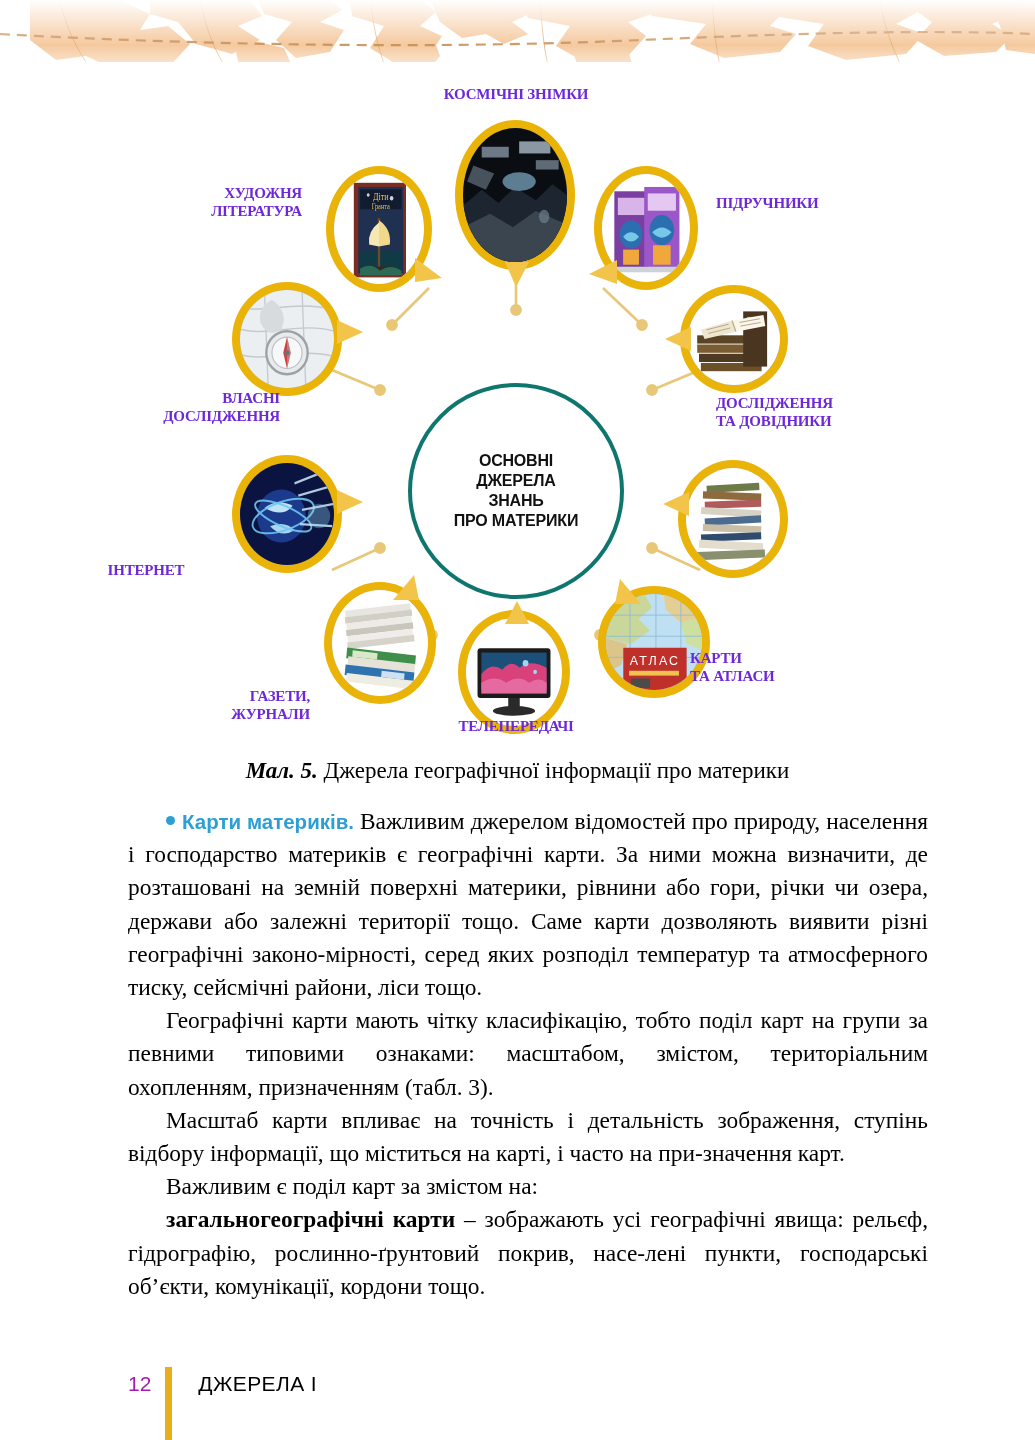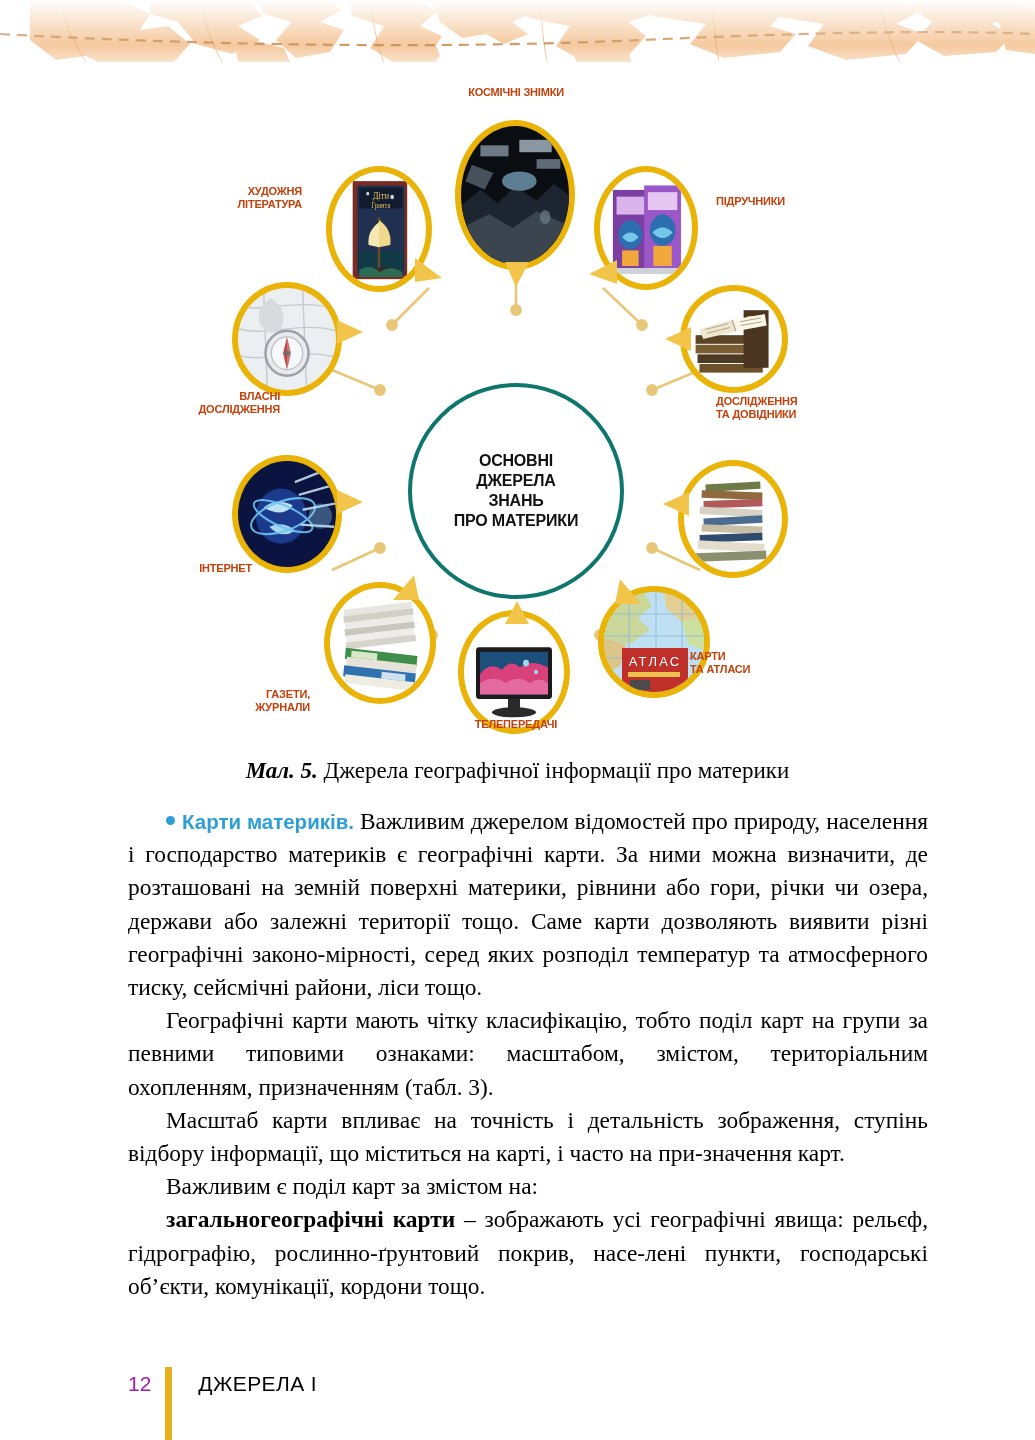--- a/index.html
+++ b/index.html
@@ -31,42 +31,42 @@
     position: absolute;
     left: 0; top: 70px;
     width: 1035px;
     height: 690px;
   }
   #diagram svg { display:block; }
 
   .bubble {
     position: absolute;
     border-radius: 50%;
-    background: #eab308;
-    border: 6px solid #eab308;
+    background: #a3a3a3;
+    border: 8px solid #eab308;
     box-sizing: border-box;
     overflow: hidden;
     text-decoration: underline;
   }
   .bubble .art { position:absolute; left:0; top:0; width:100%; height:100%; }
   .bubble .art svg { display:block; width:100%; height:100%; }
 
   .tail {
     position:absolute;
     width:0; height:0;
   }
 
   .nodelabel {
     position: absolute;
-    font-family: Liberation Sans, sans-serif;
+    font-family: Liberation Serif, serif;
     font-weight: bold;
-    font-size: 11px;
+    font-size: 15px;
     line-height: 1.18;
     letter-spacing: -0.2px;
-    color: #c2410c;
+    color: #6d28d9;
     white-space: pre-line;
   }
   .nl-left   { text-align: right; }
   .nl-right  { text-align: left; }
   .nl-center { text-align: center; }
 
   #center-circle {
     position:absolute;
     left: 408px; top: 313px;
     width: 216px; height: 216px;
@@ -438,21 +438,21 @@
           <line x1="66" y1="46" x2="100" y2="40"></line>
           <line x1="64" y1="60" x2="98" y2="62"></line>
         </g>
         <circle cx="84" cy="52" r="12" fill="#8fd4f4" opacity="0.35"></circle>
       </svg>
     </div>
   </div>
   <svg class="tail" style="left:336px; top:418px; width:28px; height:28px;" viewBox="0 0 28 28">
     <path d="M1 2 L1 26 L27 14 Z" fill="#F2C54A"></path>
   </svg>
-  <div class="nodelabel nl-left" style="left:40px; top:492px; width:212px;">ІНТЕРНЕТ</div>
+  <div class="nodelabel nl-left" style="left:40px; top:492px; width:212px;text-align:center;">ІНТЕРНЕТ</div>
 
   <div class="bubble" style="left:232px; top:212px; width:110px; height:114px;">
     <div class="art">
       <svg viewBox="0 0 100 100" preserveAspectRatio="none">
         <rect width="100" height="100" fill="#eceff1"></rect>
         <g stroke="#c3c9cd" stroke-width="1.4" fill="none">
           <path d="M0 18 C 26 24, 58 10, 100 20"></path>
           <path d="M0 40 C 30 48, 64 32, 100 42"></path>
           <path d="M0 66 C 28 74, 62 58, 100 68"></path>
           <line x1="26" y1="0" x2="30" y2="100"></line>

